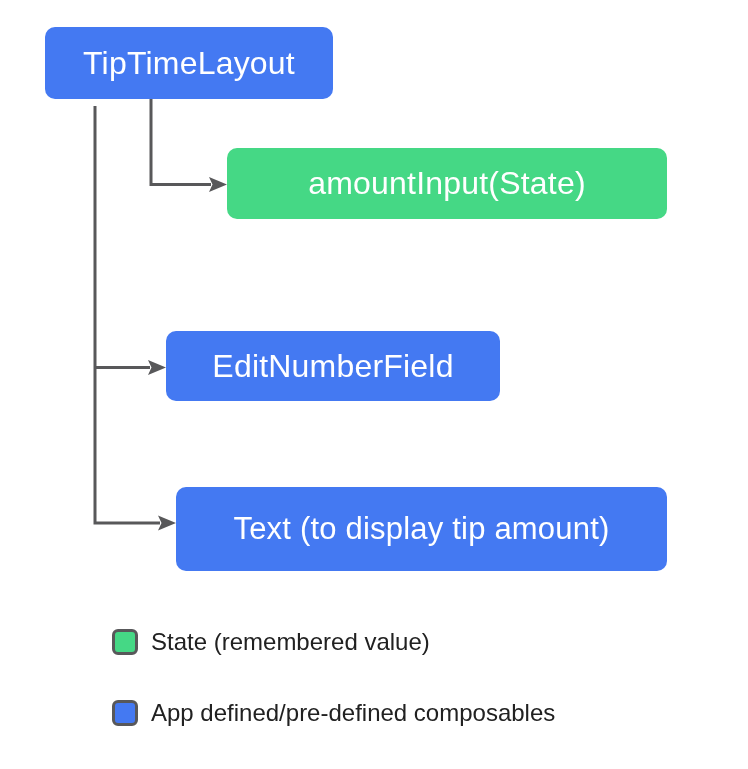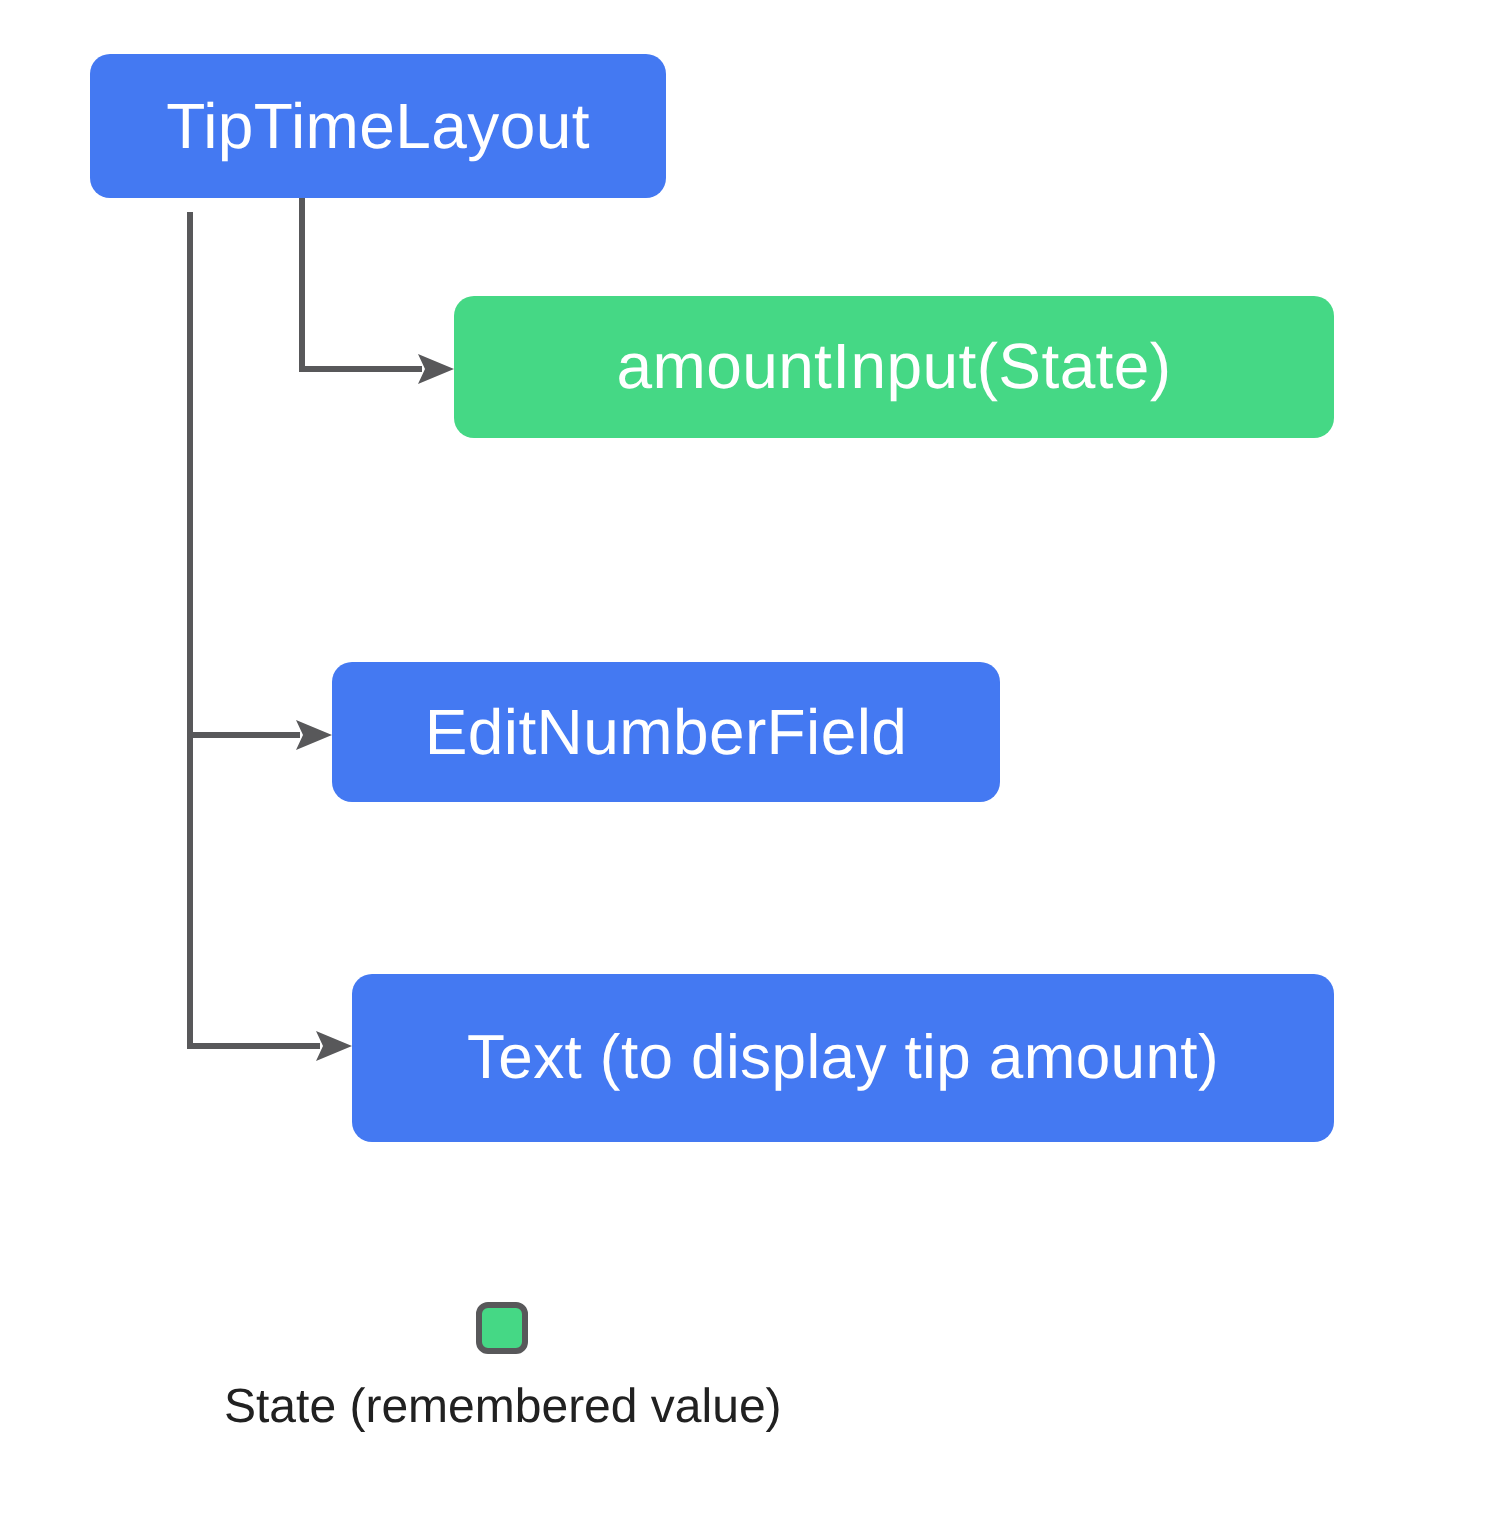--- a/index.html
+++ b/index.html
@@ -51,21 +51,21 @@
     stroke: none;
   }
 
   .legend-row {
     position: absolute;
     left: 112px;
     display: flex;
     align-items: center;
     gap: 13px;
   }
-  #legend-state { top: 651px; flex-direction: column; }
+  #legend-state { top: 628px; }
   #legend-app   { top: 699px; }
   .swatch {
     width: 20px;
     height: 20px;
     border: 3px solid var(--line, #58585a);
     border-radius: 6px;
     flex: 0 0 auto;
   }
   .swatch.green { background: var(--green, #45d885); }
   .swatch.blue  { background: var(--blue,  #4479f2); }
@@ -100,14 +100,18 @@
 
   <div id="node-enf" class="node blue">EditNumberField</div>
 
   <div id="node-text" class="node blue">Text (to display tip amount)</div>
 
   <div id="legend-state" class="legend-row">
     <span class="swatch green"></span>
     <span class="legend-label">State (remembered value)</span>
   </div>
 
+  <div id="legend-app" class="legend-row">
+    <span class="swatch blue"></span>
+    <span class="legend-label">App defined/pre-defined composables</span>
+  </div>
 
 </div>
 
 </body></html>

